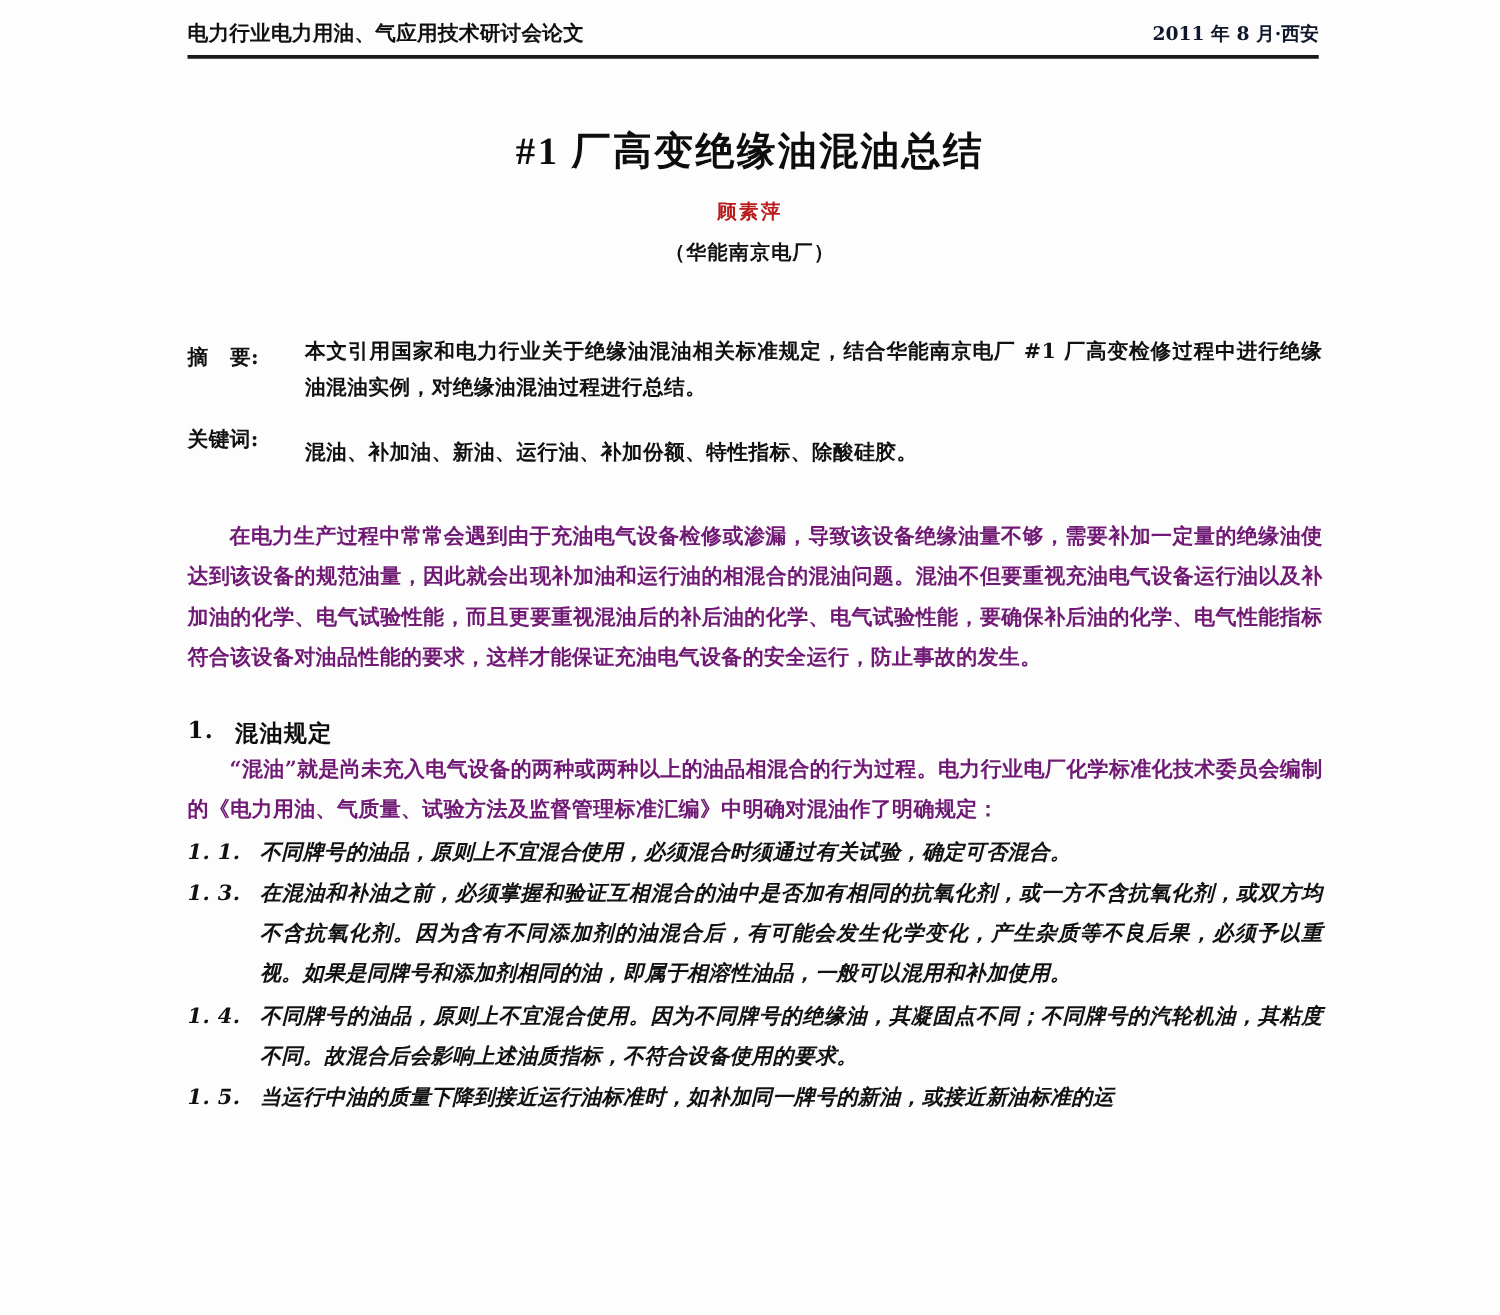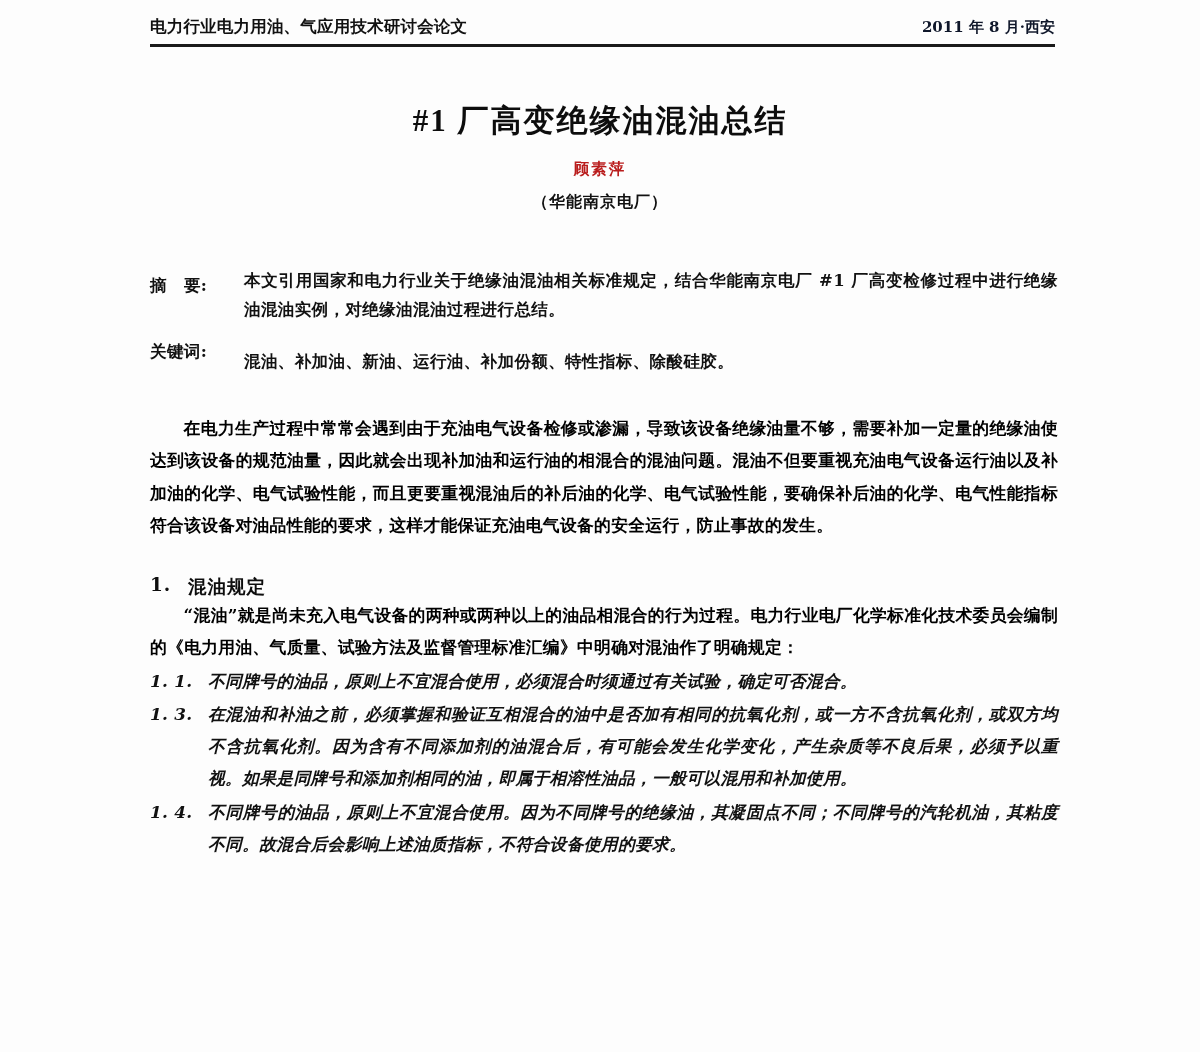--- a/index.html
+++ b/index.html
@@ -118,21 +118,21 @@
     margin-top: 20px;
   }
   .keywords-row {
     margin-top: 2px;
   }
 
   .para {
     font-family: "DejaVu Serif", serif;
     font-size: 16.8px;
     font-weight: bold;
-    color: #000000;
+    color: #701a75;
     line-height: 1.92;
     letter-spacing: 0.3px;
     text-align: justify;
     text-justify: inter-character;
     text-indent: 2em;
     margin: 0;
   }
   .intro-para { margin-top: 36px; }
 
   .section-heading {
@@ -226,16 +226,20 @@
       <div class="numbered-item">
         <span class="item-num">1. 3.</span>
         <span class="item-text">在混油和补油之前，必须掌握和验证互相混合的油中是否加有相同的抗氧化剂，或一方不含抗氧化剂，或双方均不含抗氧化剂。因为含有不同添加剂的油混合后，有可能会发生化学变化，产生杂质等不良后果，必须予以重视。如果是同牌号和添加剂相同的油，即属于相溶性油品，一般可以混用和补加使用。</span>
       </div>
 
       <div class="numbered-item">
         <span class="item-num">1. 4.</span>
         <span class="item-text">不同牌号的油品，原则上不宜混合使用。因为不同牌号的绝缘油，其凝固点不同；不同牌号的汽轮机油，其粘度不同。故混合后会影响上述油质指标，不符合设备使用的要求。</span>
       </div>
 
+      <div class="numbered-item clipped">
+        <span class="item-num">1. 5.</span>
+        <span class="item-text">当运行中油的质量下降到接近运行油标准时，如补加同一牌号的新油，或接近新油标准的运</span>
+      </div>
     </div>
 
   </div>
 </div>
 
 </body></html>

